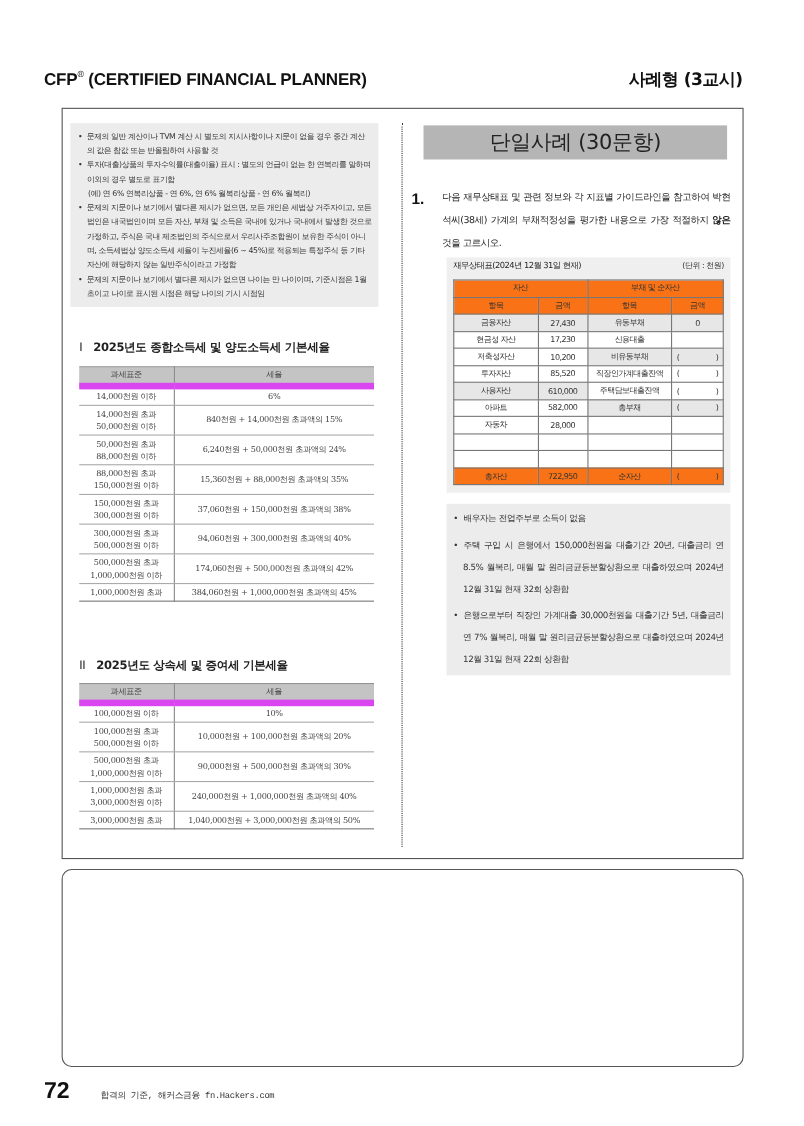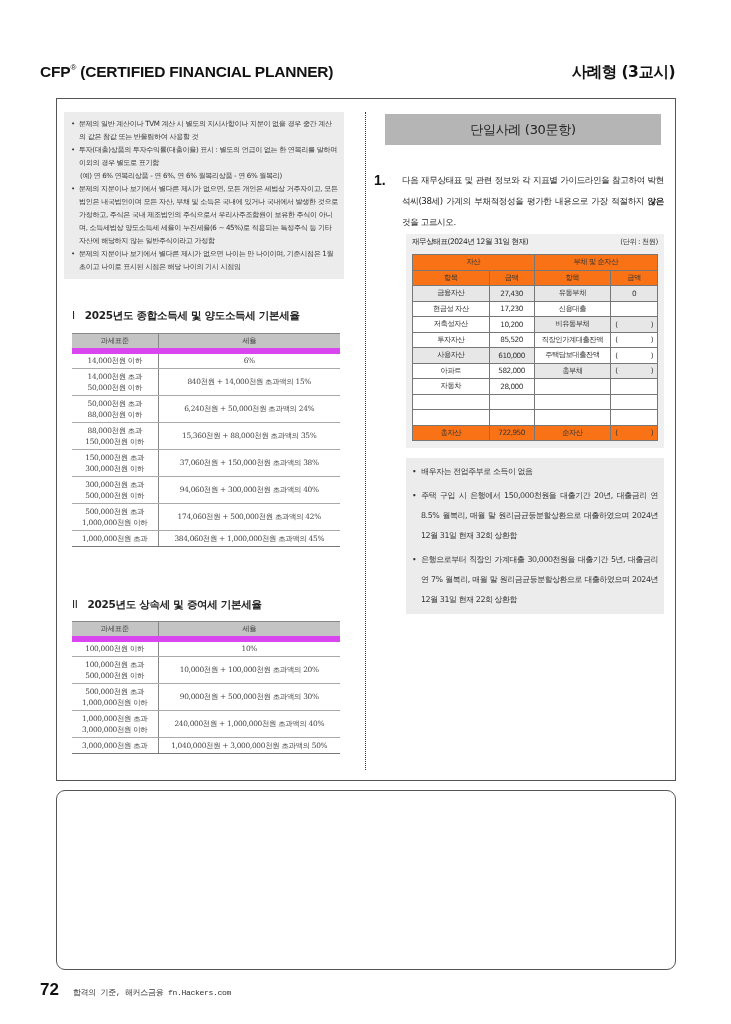--- a/index.html
+++ b/index.html
@@ -20,21 +20,21 @@
 
   .sec-title { position: absolute; left: 72px; font-size: 10.5px; font-weight: bold; color: #222; letter-spacing: -0.3px; }
   .sec-title .num { font-weight: normal; margin-right: 10px; }
 
   table.tax { position: absolute; left: 72px; width: 268px; border-collapse: collapse; font-family: "DejaVu Serif", serif; font-size: 7.4px; color: #444; letter-spacing: -0.3px; }
   table.tax th { background: #c4c4c4; font-weight: normal; height: 17px; border-bottom: 6px solid #d946ef; border-top: 1px solid #888; }
   table.tax td { text-align: center; border-bottom: 1px solid #aaa; line-height: 11.5px; padding: 1.5px 2px; }
   table.tax th:first-child, table.tax td:first-child { border-right: 1px solid #888; width: 86px; }
   table.tax tr:last-child td { border-bottom: 1.5px solid #777; }
 
-  .case-banner { position: absolute; left: 385px; top: 114px; width: 276px; height: 31px; background: #b5b5b5; text-align: center; font-size: 13px; line-height: 31px; color: #222; letter-spacing: -0.3px; }
+  .case-banner { position: absolute; left: 385px; top: 114px; width: 276px; height: 31px; background: #b5b5b5; text-align: center; font-size: 19px; line-height: 31px; color: #222; letter-spacing: -0.3px; }
 
   .q-num { position: absolute; left: 374px; top: 172px; font-family: "Liberation Sans", sans-serif; font-size: 14px; font-weight: bold; color: #111; }
   .q-text { position: absolute; left: 402px; top: 170px; width: 262px; font-size: 8.6px; line-height: 21px; color: #222; letter-spacing: -0.4px; text-align: justify; }
   .q-text b { font-weight: bold; }
 
   .bs-box { position: absolute; left: 406px; top: 234px; width: 258px; height: 214px; background: #efefef; }
   .bs-title { position: absolute; left: 6px; top: 3px; font-size: 7.6px; color: #222; letter-spacing: -0.5px; }
   .bs-unit { position: absolute; right: 6px; top: 3px; font-size: 7.2px; color: #333; letter-spacing: -0.4px; }
   table.bs { position: absolute; left: 6px; top: 20px; width: 246px; border-collapse: collapse; font-size: 7.3px; color: #333; letter-spacing: -0.5px; }
   table.bs td, table.bs th { border: 1px solid #777; height: 15.5px; text-align: center; font-weight: normal; padding: 0 1px; background: #fff; }
@@ -44,21 +44,21 @@
   table.bs col.c1 { width: 77px; } table.bs col.c2 { width: 45px; } table.bs col.c3 { width: 77px; } table.bs col.c4 { width: 47px; }
 
   .facts { position: absolute; left: 406px; top: 458px; width: 258px; background: #ececec; padding: 4px 6px 4px 6px; font-size: 7.9px; line-height: 20px; color: #333; letter-spacing: -0.4px; }
   .facts li { list-style: none; padding-left: 9px; text-indent: -9px; margin-bottom: 4px; text-align: justify; }
   .facts li:last-child { margin-bottom: 0; }
   .facts li::before { content: "\2022"; margin-right: 5px; }
 
   .answer-box { position: absolute; left: 56px; top: 790px; width: 620px; height: 180px; border: 1.5px solid #555; border-radius: 9px; }
 
   .footer { position: absolute; left: 40px; top: 980px; display: flex; align-items: baseline; }
-  .footer .page { font-family: "Liberation Sans", sans-serif; font-size: 17px; font-weight: bold; color: #111; margin-right: 14px; }
+  .footer .page { font-family: "Liberation Sans", sans-serif; font-size: 21px; font-weight: bold; color: #111; margin-right: 28px; }
   .footer .slogan { font-size: 8px; color: #333; letter-spacing: -0.3px; font-family: Liberation Mono, monospace; }
 </style>
 </head>
 <body>
 
 <div class="hdr-left"><span>CFP</span><sup>®</sup><span> (CERTIFIED FINANCIAL PLANNER)</span></div>
 <div class="hdr-right">사례형 (3교시)</div>
 
 <div class="frame"></div>
 <div class="divider"></div>

